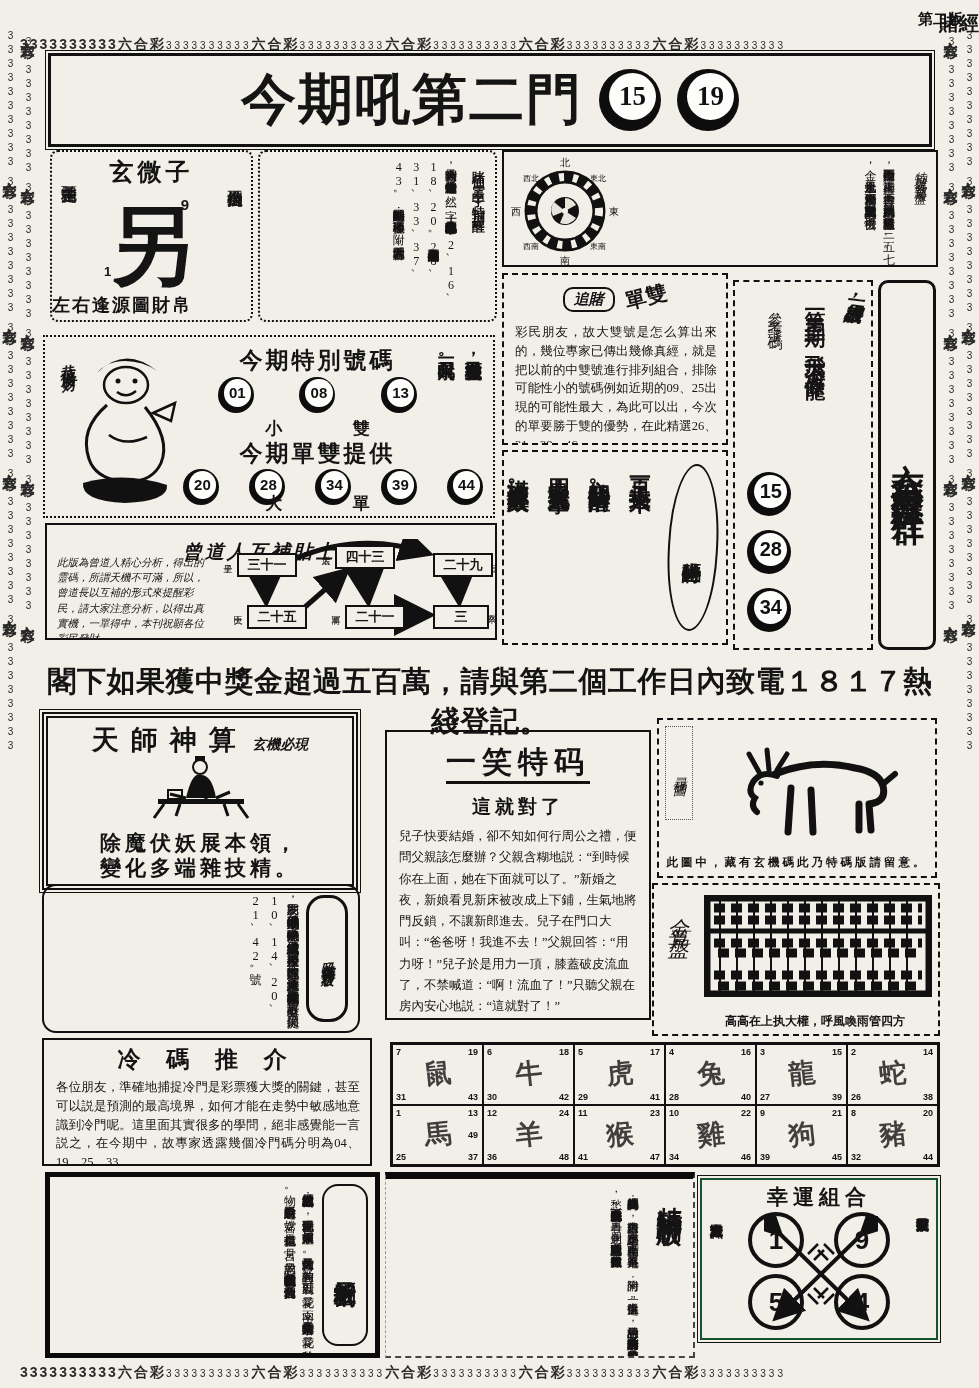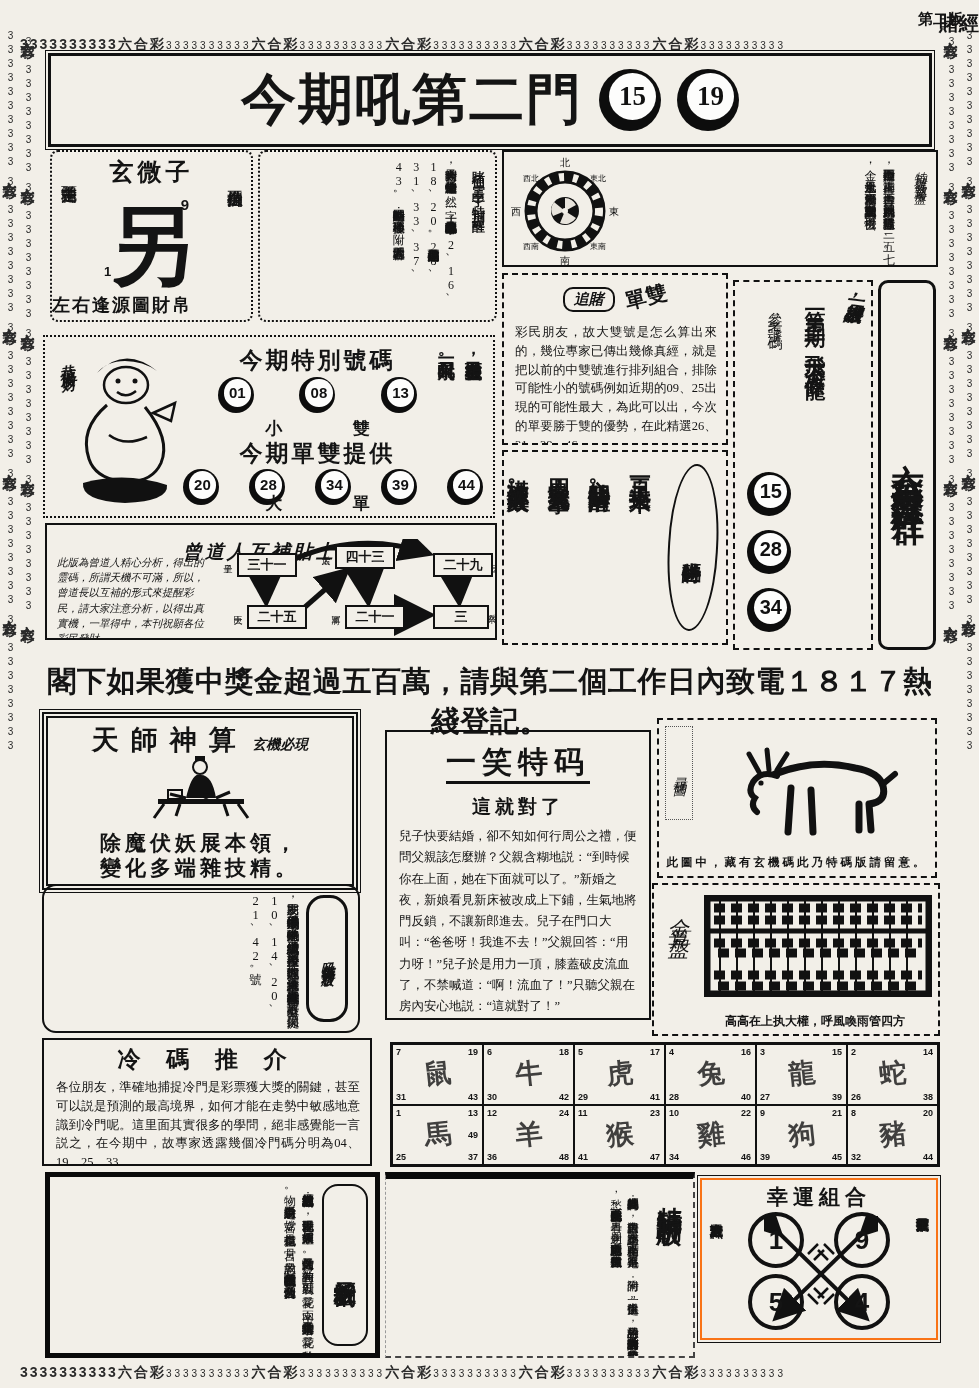--- a/index.html
+++ b/index.html
@@ -424,21 +424,21 @@
       <span class="v serif" style="font-size:22px;font-weight:900;">玄經子剖析版</span>
     </div>
     <div class="abs v serif" style="right:58px;left:8px;top:8px;bottom:8px;font-size:12px;line-height:1.5;">此期真經的玄經子版這樣寫道：“因為愛花垂世現，故來天藍假嬋娟。”又隨吾久住嫦宮內。在詩的首句，可以看到“愛花”兩字，其字意特別暗示了一種十分“愛花”的動物。再看詩中后句之意以“嫦宮”也就是指有“月宮”的意思，那么在月宮中找有一種相關的動物，其兔乃合情合理的。</div>
   </div>
 
   <div class="box" style="left:385px;top:1172px;width:310px;height:186px;border-top:7px solid #0a0a0a;border-right:2px dashed #444;border-bottom:2px dashed #444;border-left:1px dashed #999;">
     <div class="abs v serif" style="right:6px;top:8px;font-size:25px;font-weight:900;letter-spacing:3px;transform:rotate(2deg);">特碼詩剖析版</div>
     <div class="abs v serif" style="right:52px;left:6px;top:10px;bottom:8px;font-size:11.5px;line-height:1.45;">此期真經的特碼詩寫道：“語由大眾自苦，之謝小眾斉已愁。上下精精受昨畜，真是一毛不得留。”附句詩：“一生得之常以偷”，分析詩的意思，一二句中講到了苦一動物大的有時無計心中苦，小的有時急得也發愁，從中可以了解此物配到生下垃分的密密，再看三、四句之意，講到它門逐漸到處亂啃咬，抓住這點鼠這個生肖今次可首榨。</div>
   </div>
 
-  <div class="box" style="left:700px;top:1178px;width:238px;height:162px;border:2px solid #f97316;outline:1px solid #111;outline-offset:2px;">
+  <div class="box" style="left:700px;top:1178px;width:238px;height:162px;border:2px solid #14532d;outline:1px solid #111;outline-offset:2px;">
     <div class="abs" style="left:0;right:0;top:3px;text-align:center;font-size:21px;font-weight:900;letter-spacing:5px;">幸運組合</div>
     <svg class="abs" style="left:62px;top:36px;" width="114" height="116" viewBox="0 0 114 116">
       <defs>
         <marker id="la" markerWidth="8" markerHeight="8" refX="6" refY="4" orient="auto">
           <path d="M0 0 L8 4 L0 8 Z" fill="#111"></path>
         </marker>
       </defs>
       <line x1="14" y1="16" x2="100" y2="100" stroke="#111" stroke-width="4" marker-start="url(#la)" marker-end="url(#la)"></line>
       <line x1="100" y1="16" x2="14" y2="100" stroke="#111" stroke-width="4" marker-start="url(#la)" marker-end="url(#la)"></line>
       <path d="M44 38 l10 -10 M50 44 l10 -10 M64 44 l-10 -10 M70 38 l-10 -10 M44 78 l10 10 M50 72 l10 10 M64 72 l-10 10 M70 78 l-10 10" stroke="#111" stroke-width="2.5" fill="none"></path>

